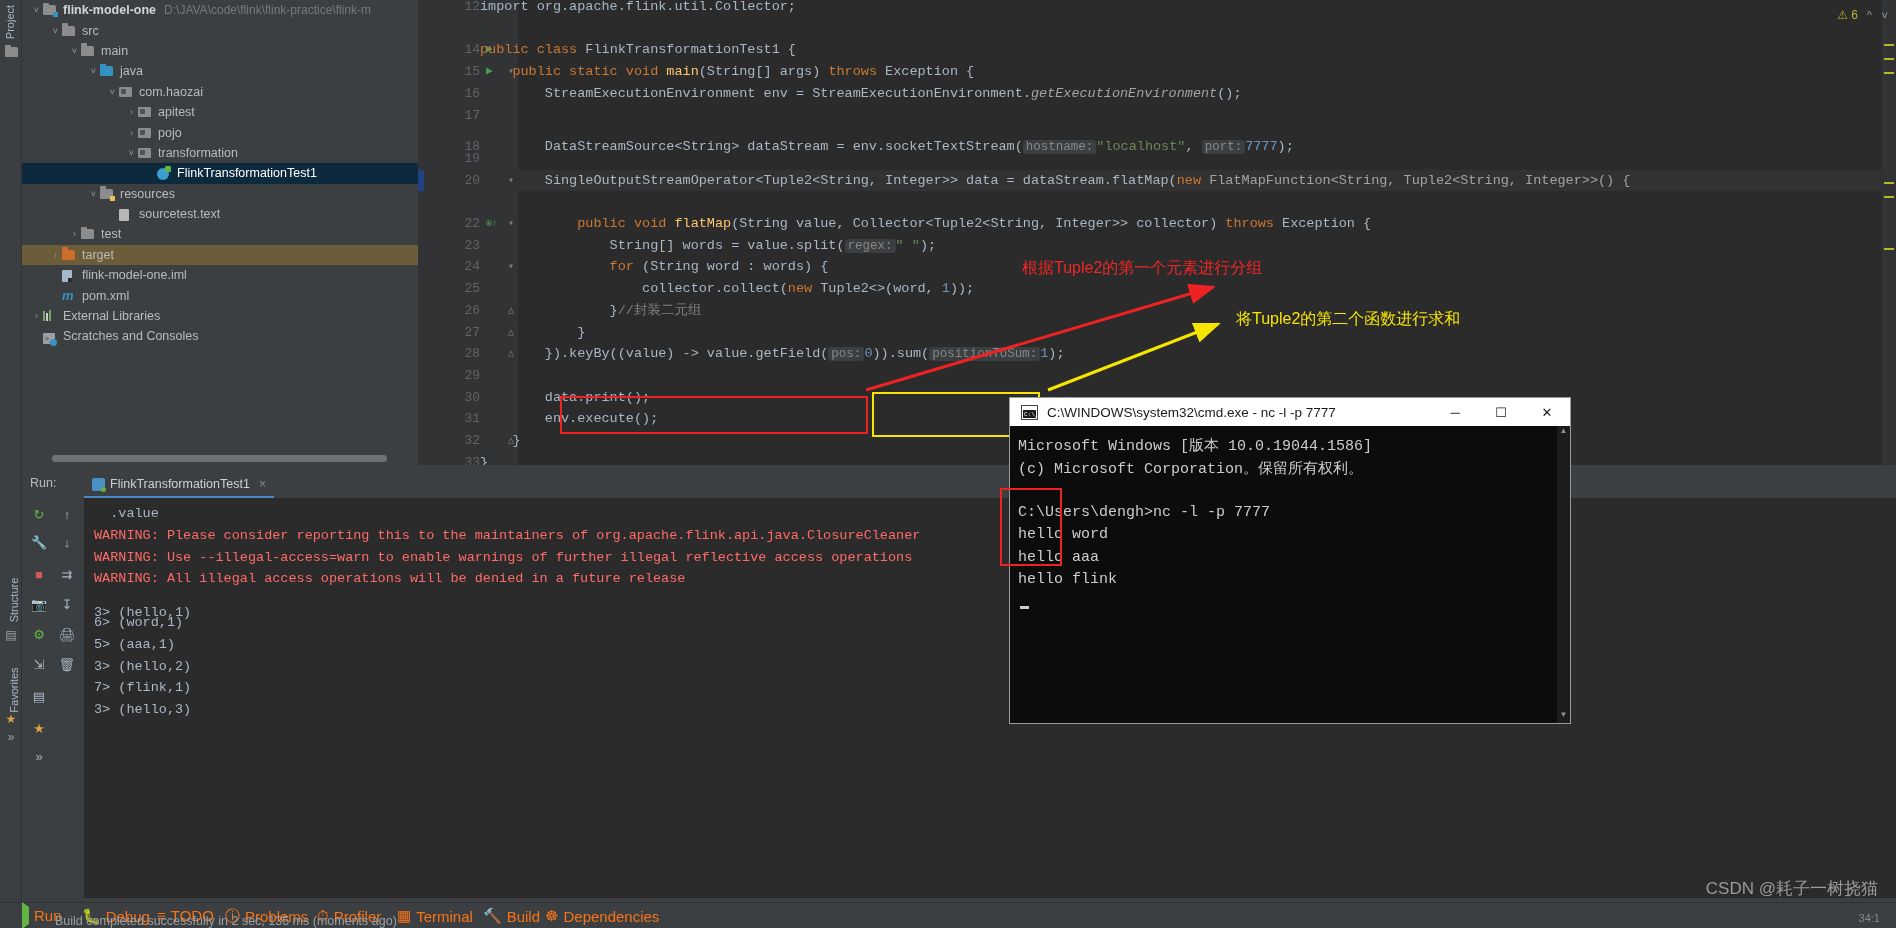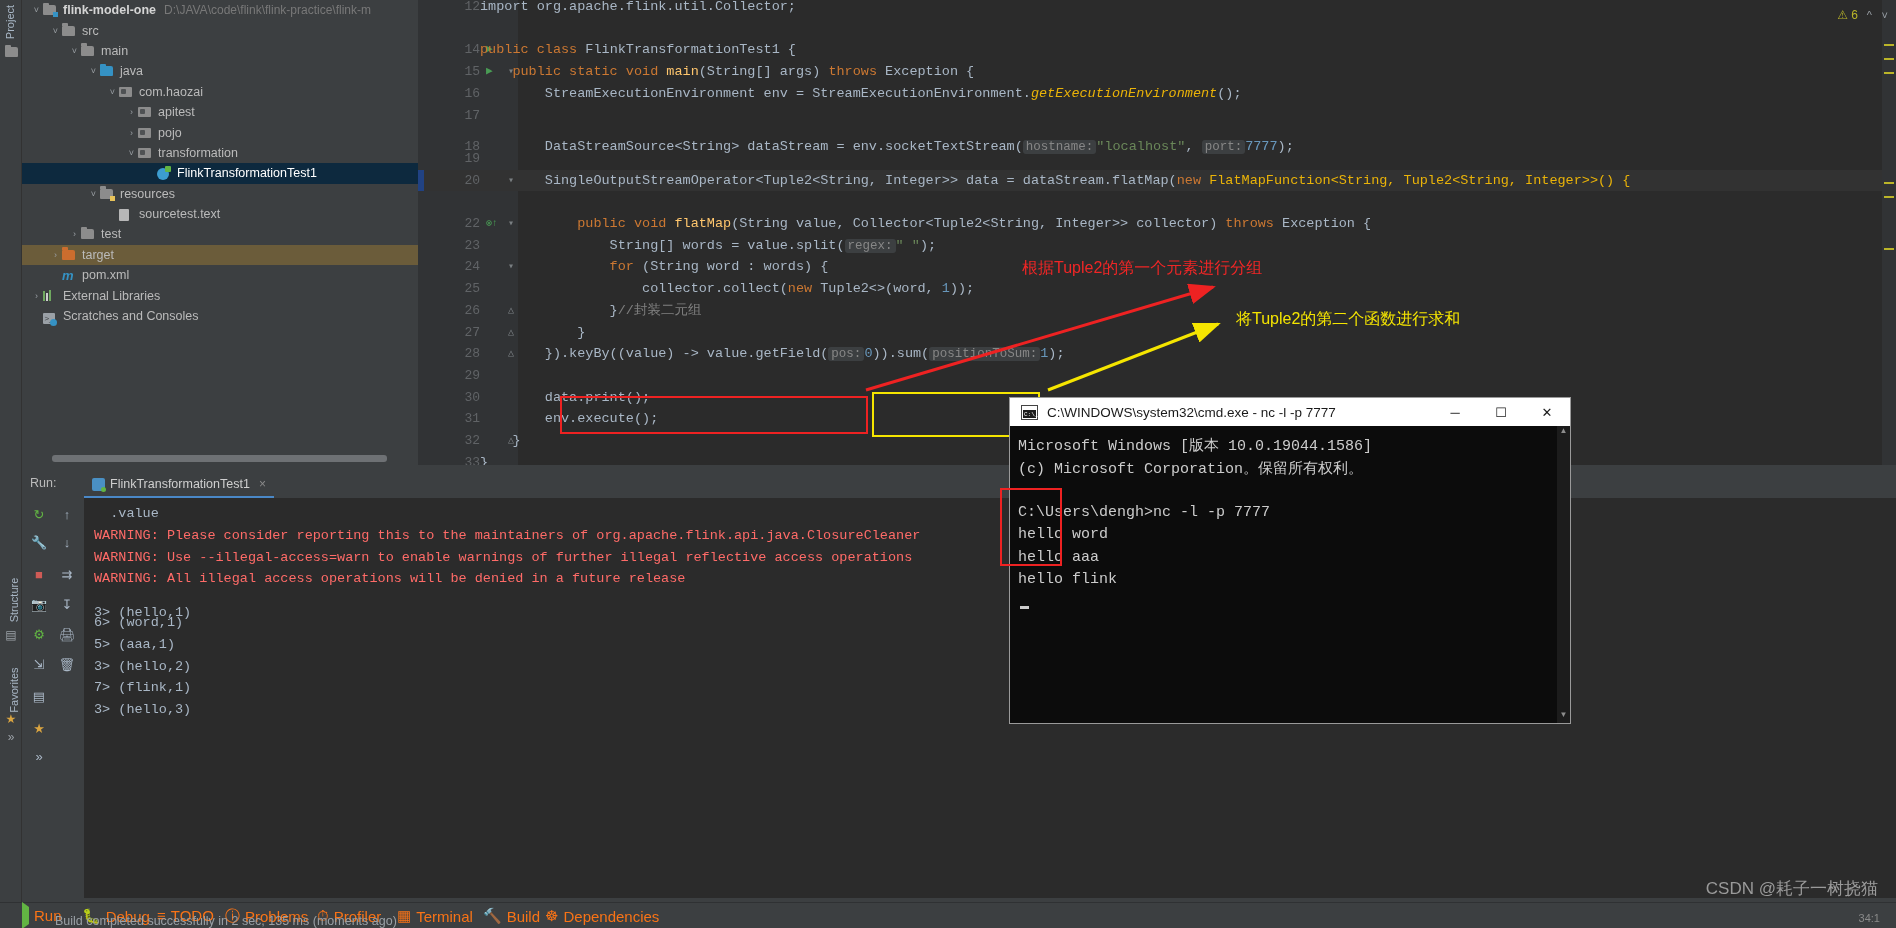--- a/index.html
+++ b/index.html
@@ -92,21 +92,21 @@
   }
   .lnum { position:absolute; left: 0; width: 62px; text-align: right;
     color: #606366; font-family:"Liberation Mono",monospace; font-size:13px; }
   .lcode { position: absolute; left: 62px; }
   .k  { color: #cc7832; }
   .s  { color: #6a8759; }            
   .n  { color: #6897bb; }            
   .an { color: #bbb529; }            
   .cm { color: #808080; }            
   .mt { color: #ffc66d; }            
-  .dim{ color: #eab308; }
+  .dim{ color: #a3a3a3; }
   .hint { background:#3c3f41; color:#878787; border-radius:3px; padding:0 3px; font-size:12.5px;}
   .gut-run { position:absolute; color:#499c54; font-size:11px; }
   .gut-fold{ position:absolute; color:#7a7f82; font-size:10px; }
   .ov { position:absolute; color:#499c54; font-size:10px; }
   .line-hl { position:absolute; left:0; width:1478px; height:21.7px; background:#323232; }
   .caret-mark{ position:absolute; left:0; width:6px; height:21.7px; background:#214283; }
 
   
   .err-stripe { position:absolute; right:0; top:0; width:14px; height:465px; background:#313335; }
   .stripe-mark{ position:absolute; right:2px; width:10px; height:2px; background:#bbb529; }
@@ -246,20 +246,25 @@
         </div>
         <div class="tree-row" style="padding-left: 46px;">
           <span class="arrow">›</span>
           <span class="ic"><span class="folder"></span></span>
           <span class="label">test</span>
         </div>
         <div class="tree-row sel-target" style="padding-left: 27px;">
           <span class="arrow">›</span>
           <span class="ic"><span class="folder orange"></span></span>
           <span class="label">target</span>
+        </div>
+        <div class="tree-row" style="padding-left: 27px;">
+          <span class="arrow blank">›</span>
+          <span class="ic"><span class="file-ic iml"></span></span>
+          <span class="label">flink-model-one.iml</span>
         </div>
         <div class="tree-row" style="padding-left: 27px;">
           <span class="arrow blank">›</span>
           <span class="ic"><span class="m-ic">m</span></span>
           <span class="label">pom.xml</span>
         </div>
         <div class="tree-row" style="padding-left: 8px;">
           <span class="arrow">›</span>
           <span class="ic"><span class="lib-ic"><span></span><span></span><span></span></span></span>
           <span class="label">External Libraries</span>

